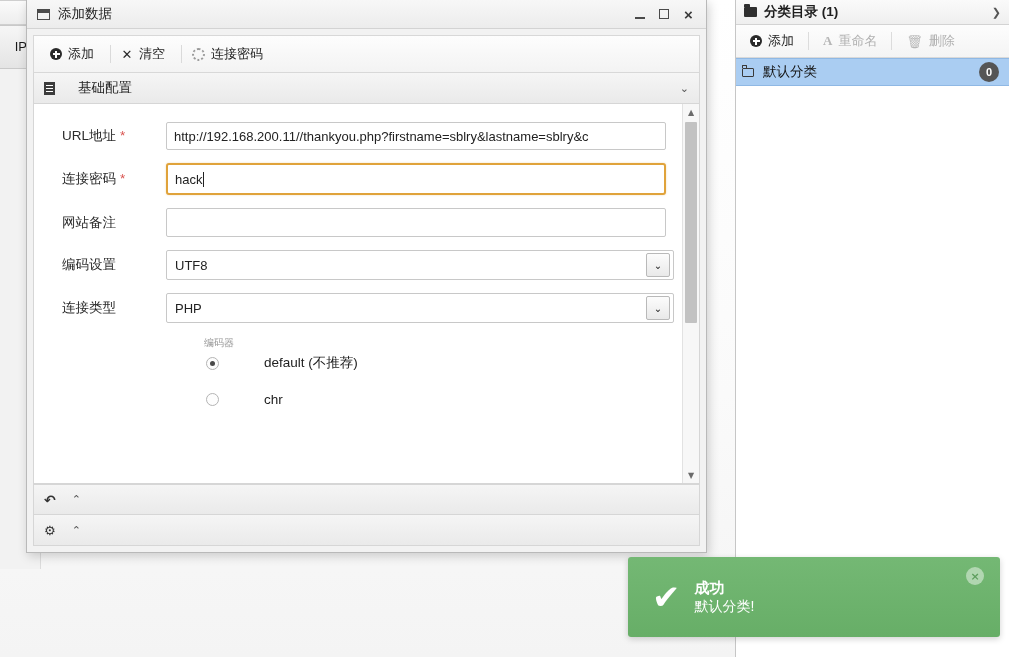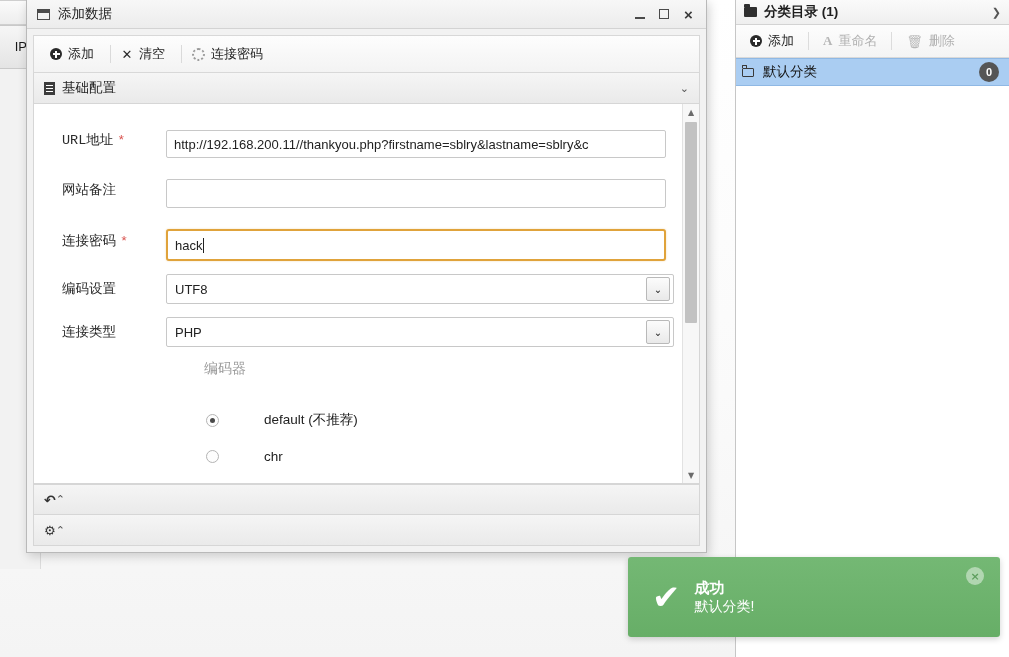--- a/index.html
+++ b/index.html
@@ -163,20 +163,21 @@
     height: 31px;
     background: linear-gradient(180deg,#f5f5f5 0%, #eaeaea 100%);
     border: 1px solid #d6d6d6;
     border-top: none;
     box-sizing: border-box;
     display: flex;
     align-items: center;
     padding: 0 10px 0 10px;
     flex: 0 0 auto;
     cursor: default;
+    gap: 16px;
   }
   .section-head .sh-label {
     font-size: 13.5px; color: #1f1f1f; margin-left: 7px; flex: 1;
   }
   .chev {
     font-size: 11px; color: #555; font-family: "DejaVu Sans", sans-serif;
   }
   .ico-doc {
     width: 11px; height: 13px; background: #3c3c3c; position: relative;
     display: inline-block;
@@ -218,39 +219,37 @@
     padding-left: 28px;
   }
   .flabel {
     width: 104px;
     text-align: left;
     font-size: 13.5px;
     color: #2b2b2b;
     flex: 0 0 auto;
     padding-right: 6px;
     box-sizing: border-box;
-    font-family: Liberation Mono, monospace;
   }
   .req { color: #d9534f; margin-left: 4px; }
   .finput {
     width: 500px;
     height: 28px;
     border: 1px solid #c8c8c8;
     box-sizing: border-box;
     padding: 0 7px;
     font-size: 13px;
     color: #222;
     background: #fff;
     display: flex;
     align-items: center;
     overflow: hidden;
     white-space: nowrap;
     font-family: "Liberation Sans", sans-serif;
     border-radius: 2px;
-    margin-top: 8px;
   }
   .finput.tall { height: 29px; }
   .finput.focused {
     border: 2px solid #e0a33b;
     box-shadow: 0 0 2px rgba(224,163,59,0.4);
     height: 32px;
     border-radius: 3px;
   }
   .caret {
     display:inline-block; width:1px; height:15px; background:#222;
@@ -279,23 +278,23 @@
     background: linear-gradient(180deg,#fcfcfc 0%, #e9e9e9 100%);
     border: 1px solid #b9b9b9;
     box-sizing: border-box;
     display: flex; align-items: center; justify-content: center;
     font-size: 10px; color: #222;
     border-radius: 2px;
     font-family:"DejaVu Sans", sans-serif;
   }
   .group-label {
     padding-left: 170px;
-    font-size: 14px;
+    font-size: 10px;
     color: #9a9a9a;
-    margin-bottom: 33px;
+    margin-bottom: 4px;
     margin-top: 2px;
   }
   .radio-row {
     display: flex; align-items: center;
     padding-left: 172px;
     margin-bottom: 20px;
     font-size: 13.5px;
     color: #222;
     gap: 33px;
   }
@@ -523,34 +522,34 @@
             <div class="flabel">
               <span>URL地址</span><span class="req">*</span>
             </div>
             <div class="finput">
               <span>http://192.168.200.11//thankyou.php?firstname=sblry&amp;lastname=sblry&amp;c</span>
             </div>
           </div>
 
           <div class="frow">
             <div class="flabel">
-              <span>网站备注</span>
-            </div>
-            <div class="finput tall">
-              <span></span>
-            </div>
-          </div>
-
-          <div class="frow">
-            <div class="flabel">
               <span>连接密码</span><span class="req">*</span>
             </div>
             <div class="finput focused">
               <span>hack</span>
                 <span class="caret"></span>
+            </div>
+          </div>
+
+          <div class="frow">
+            <div class="flabel">
+              <span>网站备注</span>
+            </div>
+            <div class="finput tall">
+              <span></span>
             </div>
           </div>
 
           <div class="frow">
             <div class="flabel">
               <span>编码设置</span>
             </div>
             <div class="fselect">
               <span class="sel-val">UTF8</span>
               <span class="sel-arrow">⌄</span>

